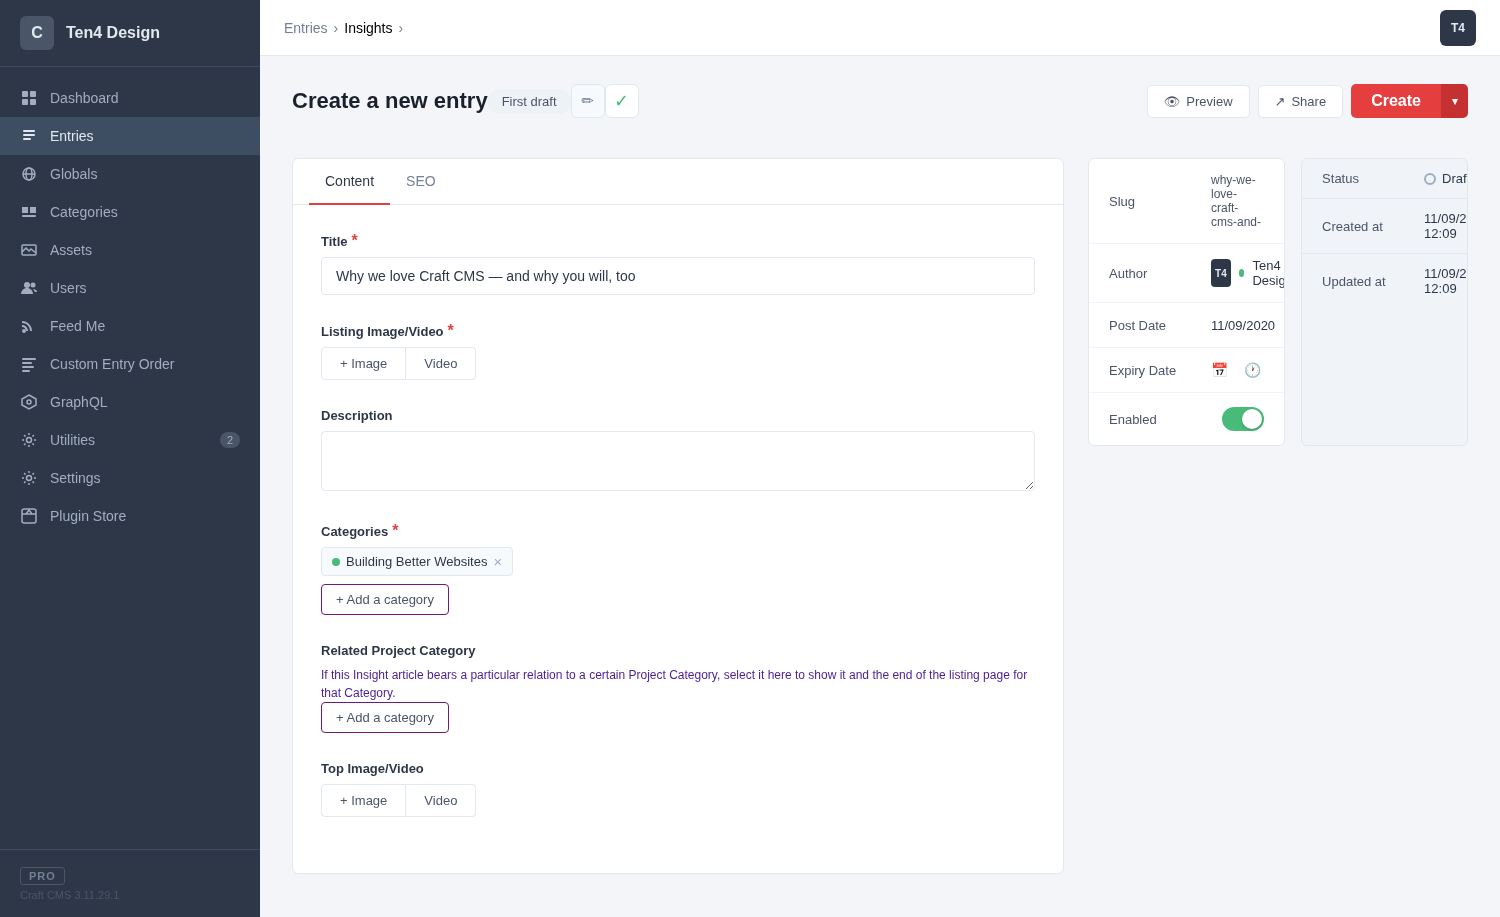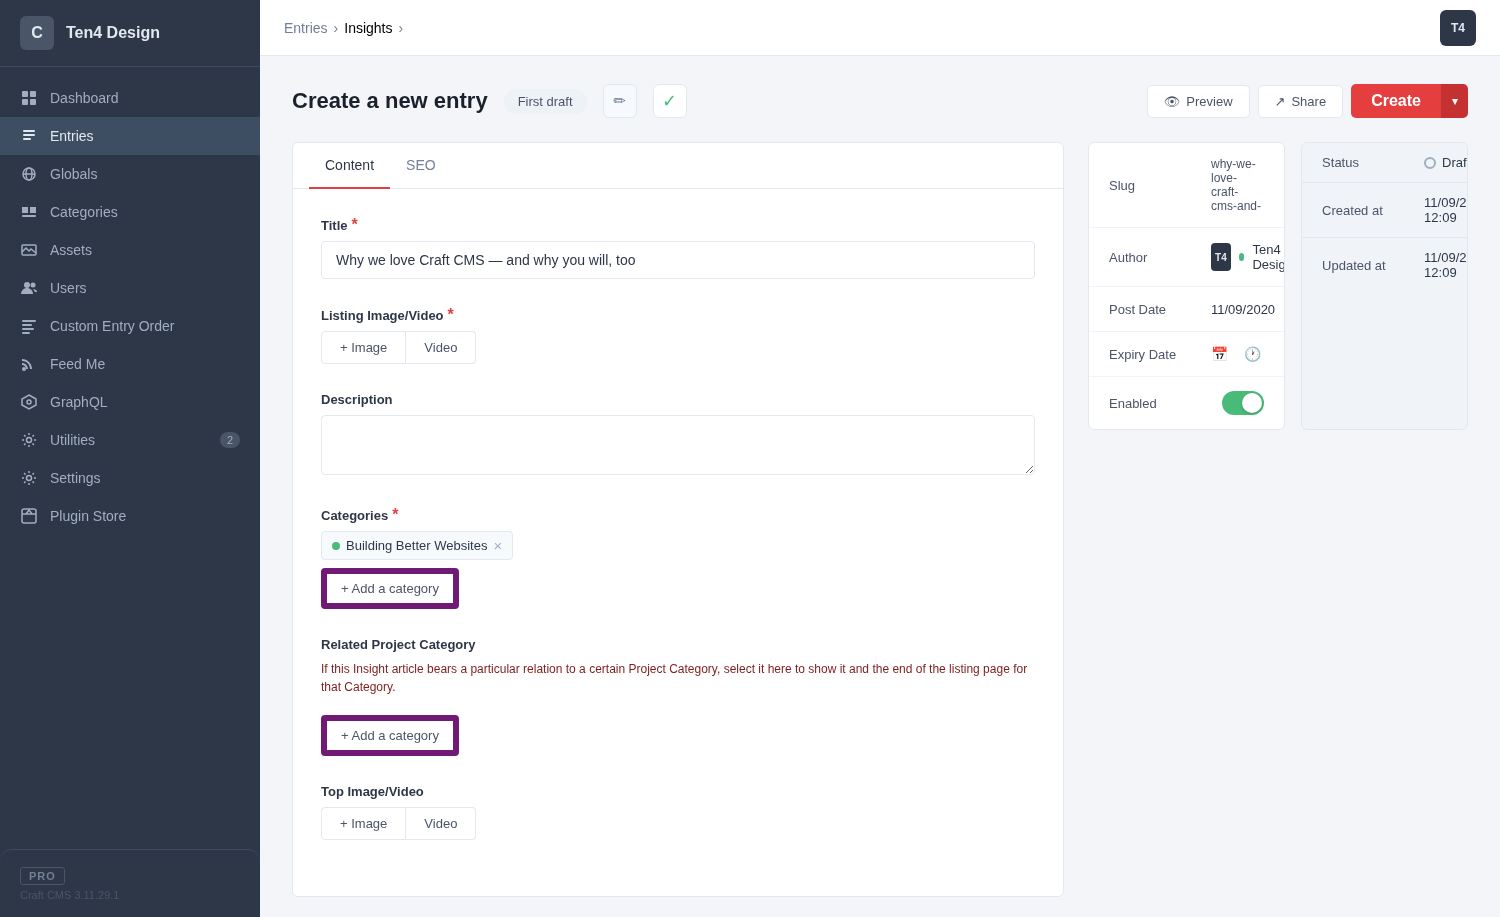--- a/index.html
+++ b/index.html
@@ -59,21 +59,20 @@
       margin-left: auto;
       background: #4a5568;
       color: #a0aec0;
       font-size: 11px;
       padding: 2px 7px;
       border-radius: 10px;
     }
     .sidebar-footer {
       padding: 16px 20px;
       border-top: 1px solid #3d4e63;
-      border-radius: 12px;
     }
     .pro-badge {
       display: inline-block;
       border: 1px solid #4a5568;
       color: #718096;
       font-size: 11px;
       font-weight: 600;
       padding: 2px 8px;
       border-radius: 3px;
       letter-spacing: 1px;
@@ -122,22 +121,22 @@
     .content-area {
       flex: 1;
       overflow-y: auto;
       padding: 28px 32px;
     }
 
     
     .entry-header {
       display: flex;
       align-items: center;
-      gap: 16px;
-      margin-bottom: 24px;
+      gap: 0;
+      margin-bottom: 40px;
     }
     .entry-title {
       font-size: 22px;
       font-weight: 700;
       color: #1a202c;
     }
     .status-pill {
       background: #edf2f7;
       color: #4a5568;
       font-size: 13px;
@@ -304,31 +303,31 @@
       color: #2d3748;
       margin-bottom: 8px;
     }
     .tag-dot { width: 8px; height: 8px; border-radius: 50%; background: #48bb78; }
     .tag-remove { color: #a0aec0; cursor: pointer; font-size: 15px; }
     .add-btn {
       display: inline-flex;
       align-items: center;
       gap: 6px;
       padding: 7px 14px;
-      border: 6px solid #701a75;
+      border: 1px solid #701a75;
       border-radius: 4px;
       background: #fff;
       font-size: 13px;
       color: #4a5568;
       cursor: pointer;
     }
     .field-description {
       font-size: 12px;
-      color: #7f1d1d;
-      margin-bottom: 19px;
+      color: #4c1d95;
+      margin-bottom: 0;
       line-height: 1.5;
     }
 
     
     .right-panel {
       width: 380px;
       min-width: 380px;
       display: flex;
       gap: 16px;
     }
@@ -500,38 +499,38 @@
             <circle cx="12" cy="5" r="2.5"></circle>
             <path d="M12 9c1.7 0 4 .8 4 3H14"></path>
           </svg>
       </span>
       <span>Users</span>
     </div>
 
     <div class="nav-item">
       <span class="icon">
         <svg width="16" height="16" viewBox="0 0 16 16" fill="currentColor">
+            <circle cx="3" cy="13" r="2"></circle>
+            <path d="M1 7c3.3 0 6 2.7 6 6H5c0-2.2-1.8-4-4-4V7z"></path>
+            <path d="M1 3c5.5 0 10 4.5 10 10H9C9 8.5 5.5 5 1 5V3z"></path>
+          </svg>
+      </span>
+      <span>Feed Me</span>
+    </div>
+
+    <div class="nav-item">
+      <span class="icon">
+        <svg width="16" height="16" viewBox="0 0 16 16" fill="currentColor">
             <rect x="1" y="2" width="14" height="2" rx="1"></rect>
             <rect x="1" y="6" width="10" height="2" rx="1"></rect>
             <rect x="1" y="10" width="12" height="2" rx="1"></rect>
             <rect x="1" y="14" width="8" height="2" rx="1"></rect>
           </svg>
       </span>
       <span>Custom Entry Order</span>
-    </div>
-
-    <div class="nav-item">
-      <span class="icon">
-        <svg width="16" height="16" viewBox="0 0 16 16" fill="currentColor">
-            <circle cx="3" cy="13" r="2"></circle>
-            <path d="M1 7c3.3 0 6 2.7 6 6H5c0-2.2-1.8-4-4-4V7z"></path>
-            <path d="M1 3c5.5 0 10 4.5 10 10H9C9 8.5 5.5 5 1 5V3z"></path>
-          </svg>
-      </span>
-      <span>Feed Me</span>
     </div>
 
     <div class="nav-item">
       <span class="icon">
         <svg width="16" height="16" viewBox="0 0 16 16" fill="none" stroke="currentColor" stroke-width="1.5">
             <polygon points="8,1 15,5 15,11 8,15 1,11 1,5"></polygon>
             <circle cx="8" cy="8" r="2"></circle>
           </svg>
       </span>
       <span>GraphQL</span>

